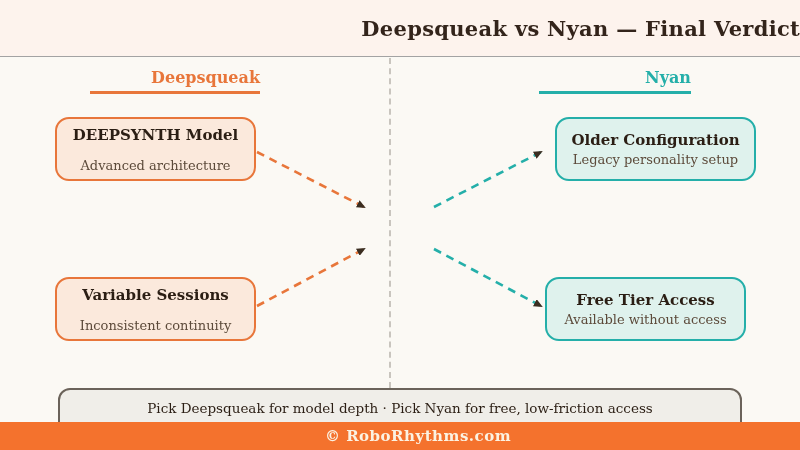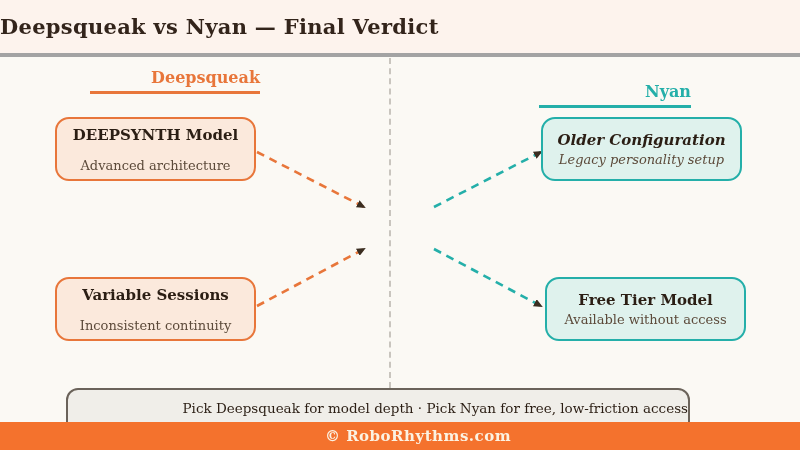--- a/index.html
+++ b/index.html
@@ -9,56 +9,56 @@
     --footer-bg:#F4722D; --footer-text:#FBF2E2;
     --bar-fill:#F0EEE9; --bar-border:#6B635A;
     --circle-fill:#F2F0EA; --dash-gray:#C9C5BE;
   }
   *{margin:0;padding:0;box-sizing:border-box;}
   html,body{width:800px;height:450px;overflow:hidden;}
   body{font-family:"DejaVu Serif","Liberation Serif",serif;}
   .stage{position:relative;width:800px;height:450px;background:var(--main-bg);}
 
   .header{position:absolute;left:0;top:0;width:800px;height:57px;
-    background:var(--header-bg);border-bottom:4px solid #a3a3a3;
-    display:flex;align-items:center;justify-content:flex-start;}
+    background:var(--header-bg);border-bottom:1px solid #a3a3a3;
+    display:flex;align-items:center;justify-content:flex-end;}
   .title{font-size:21px;font-weight:bold;color:var(--dark);letter-spacing:.3px;}
 
   .col-label{position:absolute;text-align:right;font-weight:bold;font-size:16px;
     padding-bottom:4px;border-bottom:3px solid;}
   .col-label.left{left:90px;top:68px;width:170px;color:var(--orange);border-color:var(--orange);}
-  .col-label.right{left:539px;top:82px;width:152px;color:var(--teal);border-color:var(--teal);}
+  .col-label.right{left:539px;top:68px;width:152px;color:var(--teal);border-color:var(--teal);}
 
   .vline{position:absolute;left:389px;top:58px;width:0;height:330px;
     border-left:2px dashed var(--dash-gray);}
 
   .card{position:absolute;width:201px;height:64px;border-radius:14px;
     display:flex;flex-direction:column;align-items:center;justify-content:center;
     gap:3px;text-align:center;}
   .card.orange{background:var(--orange-fill);border:2.5px solid var(--orange);gap:14px;}
   .card.teal{background:var(--teal-fill);border:2.5px solid var(--teal);}
   .card-title{font-size:15px;font-weight:bold;color:#2B1E14;}
   .card-sub{font-size:13px;color:#5C4A3A;}
   .pos-l1{left:55px;top:117px;} .pos-l2{left:55px;top:277px;}
-  .pos-r1{left:541px;top:117px;font-style:italic;} .pos-r2{left:545px;top:277px;}
+  .pos-r1{left:555px;top:117px;} .pos-r2{left:545px;top:277px;}
 
   .arrows{position:absolute;left:0;top:0;width:800px;height:450px;pointer-events:none;}
   .arrow{fill:none;stroke-width:2.6;stroke-dasharray:8 6;}
   .arrow.orange{stroke:var(--orange);}
   .arrow.teal{stroke:var(--teal);}
   .arrowhead{fill:#3A2D20;}
 
   .vs-circle{position:absolute;left:360px;top:189px;width:78px;height:78px;
     border-radius:50%;background:var(--circle-fill);border:3px solid #2E241A;
     display:flex;align-items:center;justify-content:center;}
   .vs-text{font-size:20px;font-weight:bold;color:#2B1E14;letter-spacing:1px;}
 
-  .verdict-bar{position:absolute;left:66px;top:388px;width:624px;height:40px;
+  .verdict-bar{position:absolute;left:58px;top:388px;width:684px;height:40px;
     background:var(--bar-fill);border:2px solid var(--bar-border);
-    border-radius:12px 12px 0 0;display:flex;align-items:center;justify-content:flex-end;}
+    border-radius:12px 12px 0 0;display:flex;align-items:center;justify-content:center;}
   .verdict-text{font-size:13.5px;color:#2B1E14;}
 
   .footer{position:absolute;left:0;top:422px;width:800px;height:28px;
     background:var(--footer-bg);display:flex;align-items:center;justify-content:center;padding-left:36px;}
   .footer-text{font-size:15px;font-weight:bold;color:var(--footer-text);letter-spacing:.5px;}
 </style>
 </head>
 <body>
 
 <div class="stage">
@@ -93,21 +93,21 @@
     <div class="card-title">Variable Sessions</div>
     <div class="card-sub">Inconsistent continuity</div>
   </div>
 
   <div class="card teal pos-r1">
     <div class="card-title">Older Configuration</div>
     <div class="card-sub">Legacy personality setup</div>
   </div>
 
   <div class="card teal pos-r2">
-    <div class="card-title">Free Tier Model</div>
+    <div class="card-title">Free Tier Access</div>
     <div class="card-sub">Available without access</div>
   </div>
 
 
   <div class="verdict-bar">
     <div class="verdict-text">Pick Deepsqueak for model depth · Pick Nyan for free, low-friction access</div>
   </div>
 
   <div class="footer">
     <div class="footer-text">© RoboRhythms.com</div>

